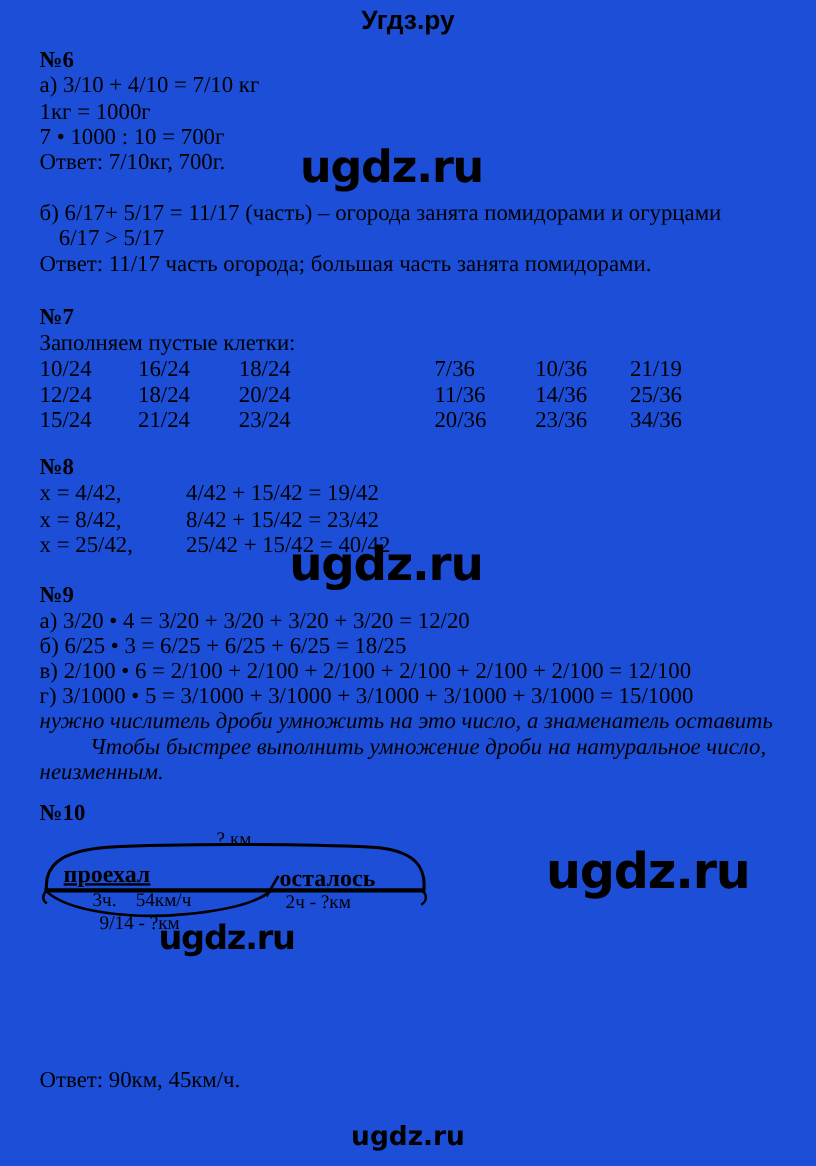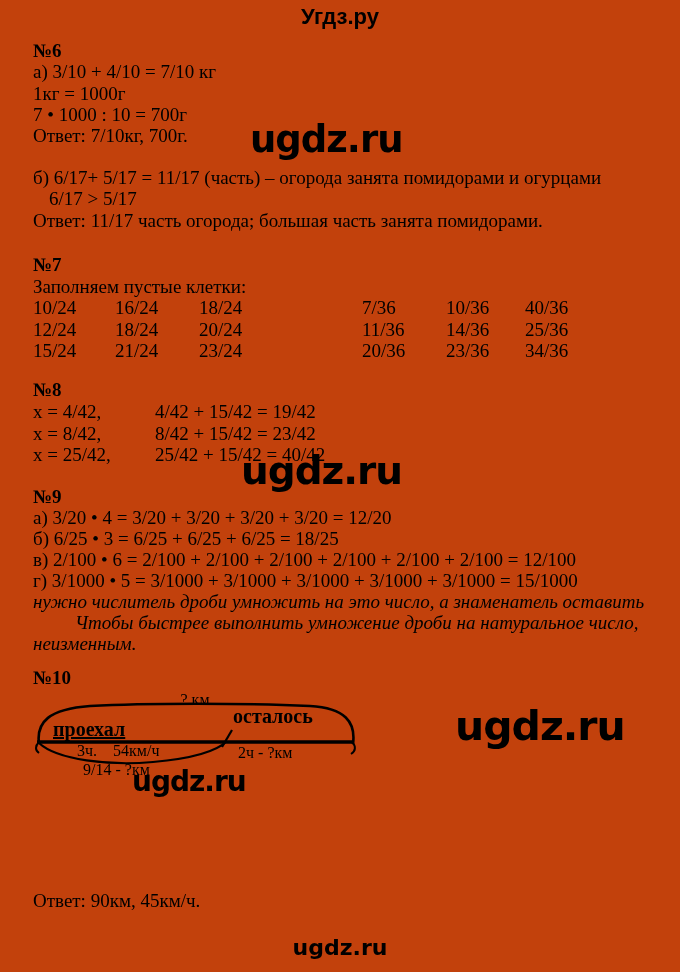--- a/index.html
+++ b/index.html
@@ -1,19 +1,19 @@
 <!DOCTYPE html>
 <html><head>
 <meta charset="utf-8">
 <style>
   * { margin:0; padding:0; box-sizing:border-box; }
   html,body { background:#ffffff; }
   .page {
     position:relative; width:680px; height:972px; margin:0 auto;
-    background:#c2410c; color:#000; overflow:hidden;
+    background:#1d4ed8; color:#000; overflow:hidden;
     font-family:"Liberation Serif","DejaVu Serif",serif; font-size:19px;padding-left:11px;
   }
   .site-title {
     position:absolute; top:4px; left:0; right:0; text-align:center;
     font-family:"Liberation Sans","DejaVu Sans",sans-serif;
     font-weight:bold; font-size:22px; letter-spacing:0;
   }
   .wm {
     position:absolute; font-family:"DejaVu Sans","Liberation Sans",sans-serif;
     font-weight:bold; line-height:1; letter-spacing:-1px; color:#000; white-space:nowrap;
@@ -36,21 +36,21 @@
   .xc1 { display:inline-block; width:122px; }
   .p9  { top:486px; line-height:21px; }
   .note { font-style:italic; }
   .note-first { text-indent:42px; }
   .p10h { top:667px; }
   .diagram { position:absolute; left:35px; top:692px; width:322px; height:112px; }
   .dsvg { position:absolute; left:0; top:0; }
   .dlabel { position:absolute; font-size:16px; white-space:pre; }
   .dl-total { left:125px; top:-1px; width:70px; text-align:center; }
   .dl-left  { left:18px;  top:26px; font-weight:bold; font-size:20px;text-decoration:underline; }
-  .dl-right { left:198px; top:13px; font-weight:bold; font-size:20px; }
+  .dl-right { left:198px; top:29px; font-weight:bold; font-size:20px; }
   .dl-lsub  { left:42px;  top:50px; }
   .dl-rsub  { left:203px; top:52px; }
   .dl-lsub2 { left:48px;  top:69px; }
   .steps { left:51px; top:804px; line-height:23px; }
   .answer { top:890px; }
 </style>
 </head>
 <body>
 
 <div class="page">
@@ -74,21 +74,21 @@
   <section class="sec p6b">
     <div>б) 6/17+ 5/17 = 11/17 (часть) – огорода занята помидорами и огурцами</div>
     <div class="indent1">6/17 &gt; 5/17</div>
     <div>Ответ: 11/17 часть огорода; большая часть занята помидорами.</div>
   </section>
 
   <section class="sec p7">
     <div class="num">№7</div>
     <div>Заполняем пустые клетки:</div>
     <div class="trow">
-      <span class="c1">10/24</span><span class="c2">16/24</span><span class="c3">18/24</span><span class="c4">7/36</span><span class="c5">10/36</span><span class="c6">40/36</span>
+      <span class="c1">10/24</span><span class="c2">16/24</span><span class="c3">18/24</span><span class="c4">7/36</span><span class="c5">10/36</span><span class="c6">21/19</span>
     </div>
     <div class="trow">
       <span class="c1">12/24</span><span class="c2">18/24</span><span class="c3">20/24</span><span class="c4">11/36</span><span class="c5">14/36</span><span class="c6">25/36</span>
     </div>
     <div class="trow">
       <span class="c1">15/24</span><span class="c2">21/24</span><span class="c3">23/24</span><span class="c4">20/36</span><span class="c5">23/36</span><span class="c6">34/36</span>
     </div>
   </section>
 
   <section class="sec p8">

